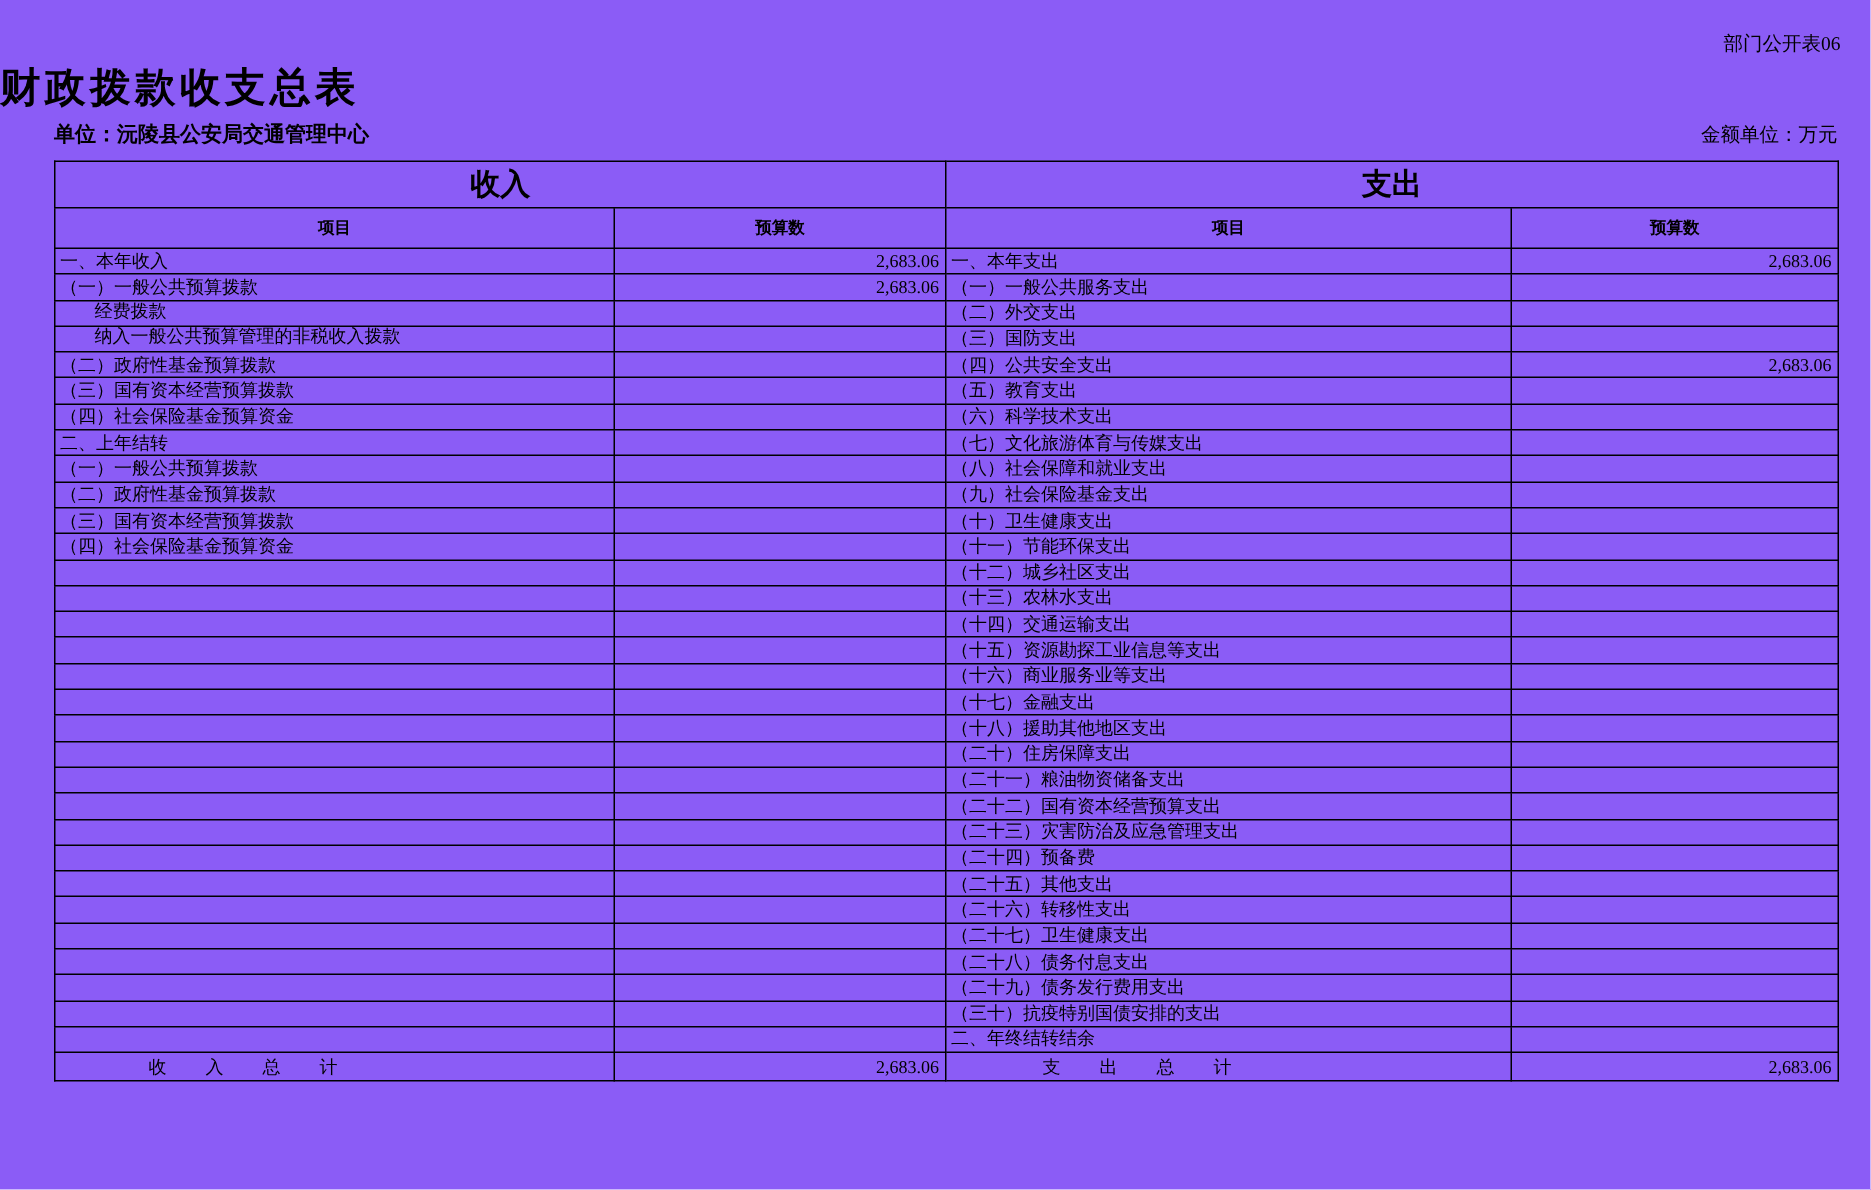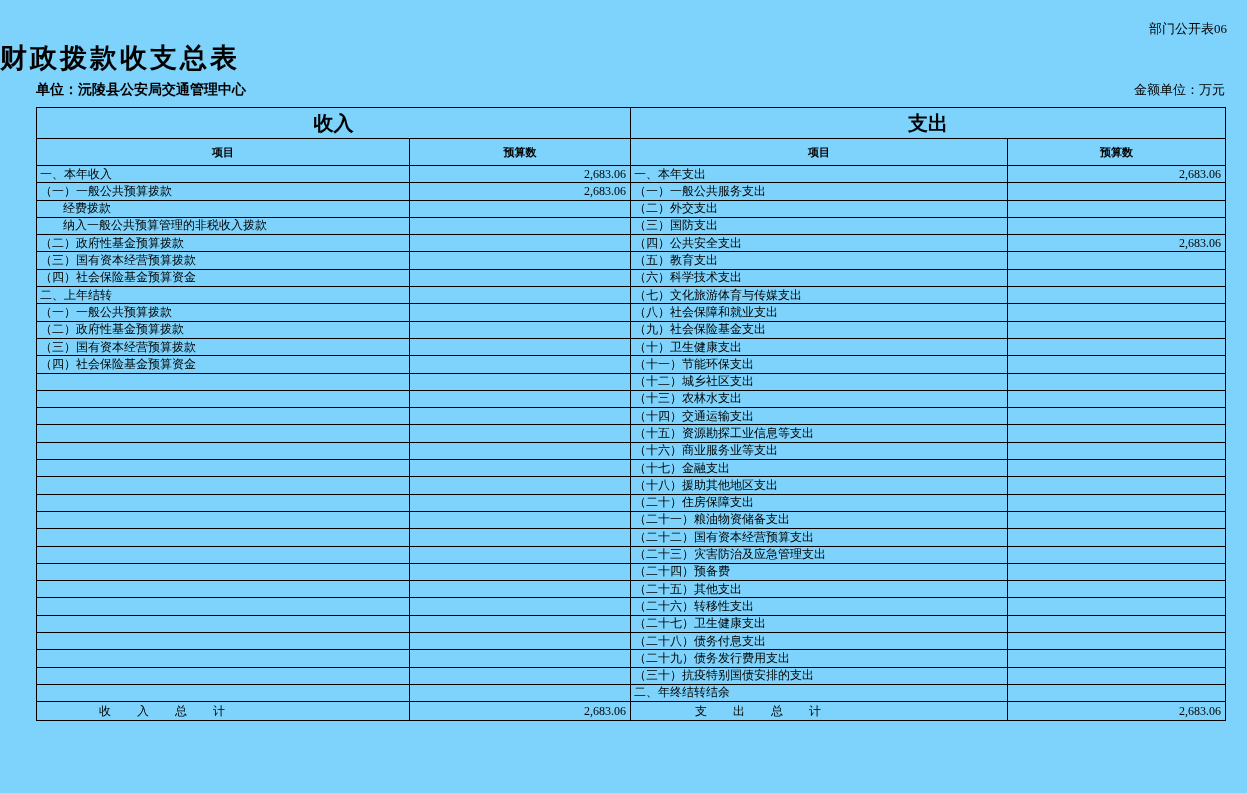--- a/index.html
+++ b/index.html
@@ -1,17 +1,17 @@
 <!DOCTYPE html>
 <html><head>
 <meta charset="utf-8">
 <style>
   html,body{margin:0;padding:0;background:#fff;}
   .page{
-    position:relative;width:1247px;height:793px;background:#7dd3fc;overflow:hidden;
+    position:relative;width:1247px;height:793px;background:#8b5cf6;overflow:hidden;
     font-family:"Liberation Serif","DejaVu Serif",serif;color:#000;
   }
   .doc-ref{
     position:absolute;top:20px;right:20px;font-size:13px;
   }
   .title{
     position:absolute;top:40px;left:0;width:100%;margin:0;
     font-size:27px;font-weight:bold;letter-spacing:3px;
   }
   .meta-row{
@@ -25,21 +25,21 @@
     border-collapse:collapse;table-layout:fixed;
   }
   .budget-table th,.budget-table td{
     border:1px solid #000;padding:0 4px;font-size:12px;
     overflow:hidden;white-space:nowrap;line-height:1.1;
   }
   tr.h1 th{height:30px;font-size:20px;font-weight:bold;text-align:center;}
   tr.h2 th{height:26px;font-size:11px;font-weight:bold;text-align:center;}
   tbody tr{height:17.3px;}
   td.lbl{text-align:left;padding-left:3px;}
-  td.ind1{padding-left:26px;}
+  td.ind1{padding-left:26px;font-family:Liberation Mono, monospace;}
   td.val{text-align:right;padding-right:4px;}
   tr.total-row{height:19px;}
   td.total-label{
     text-align:center;letter-spacing:26px;padding-right:100px;
   }
 </style>
 </head>
 <body>
 
 <div class="page">

